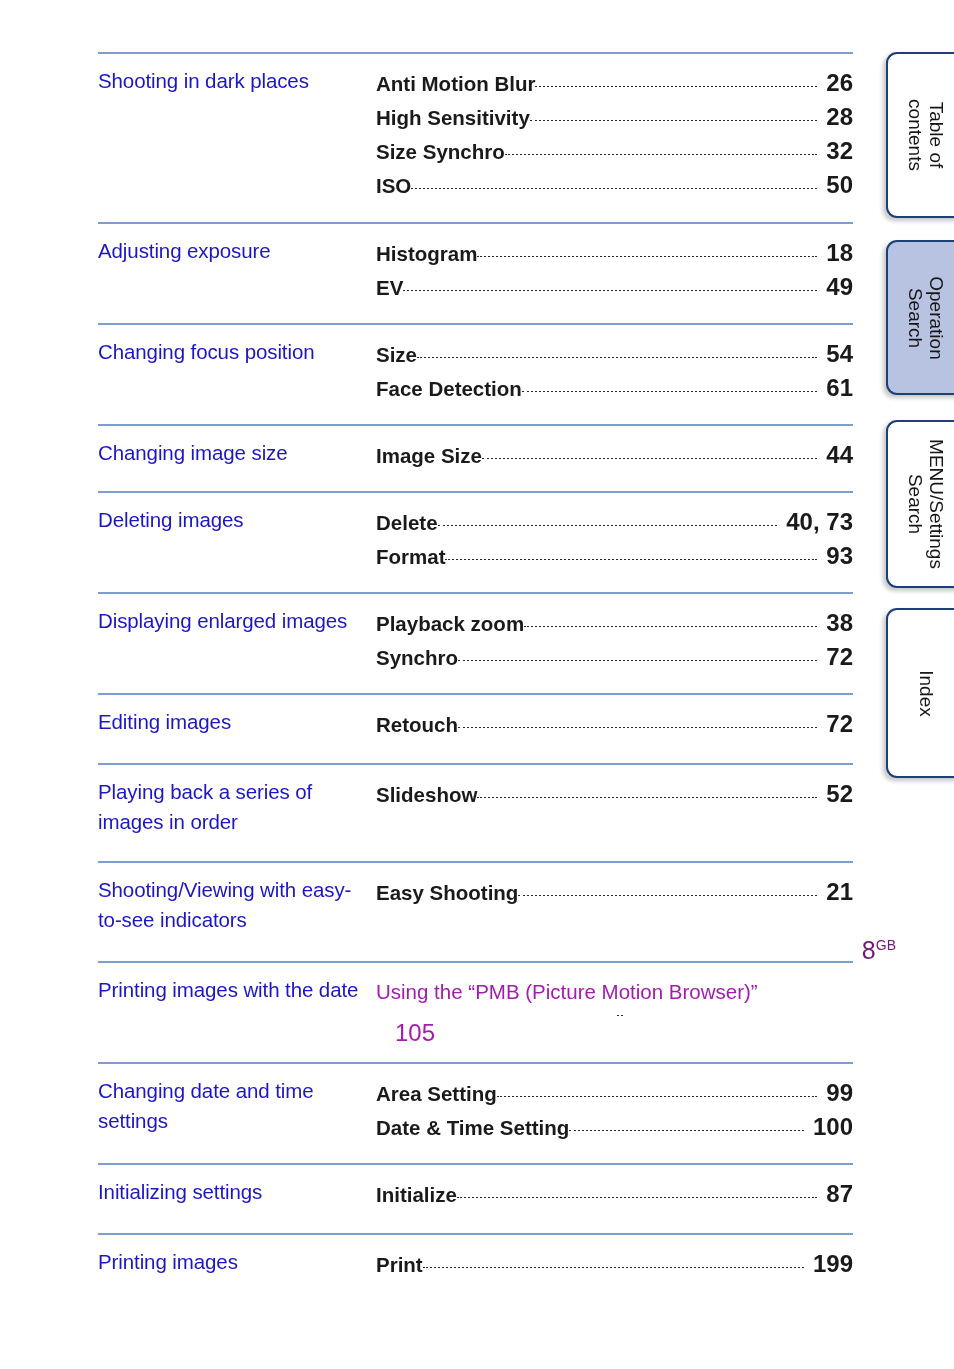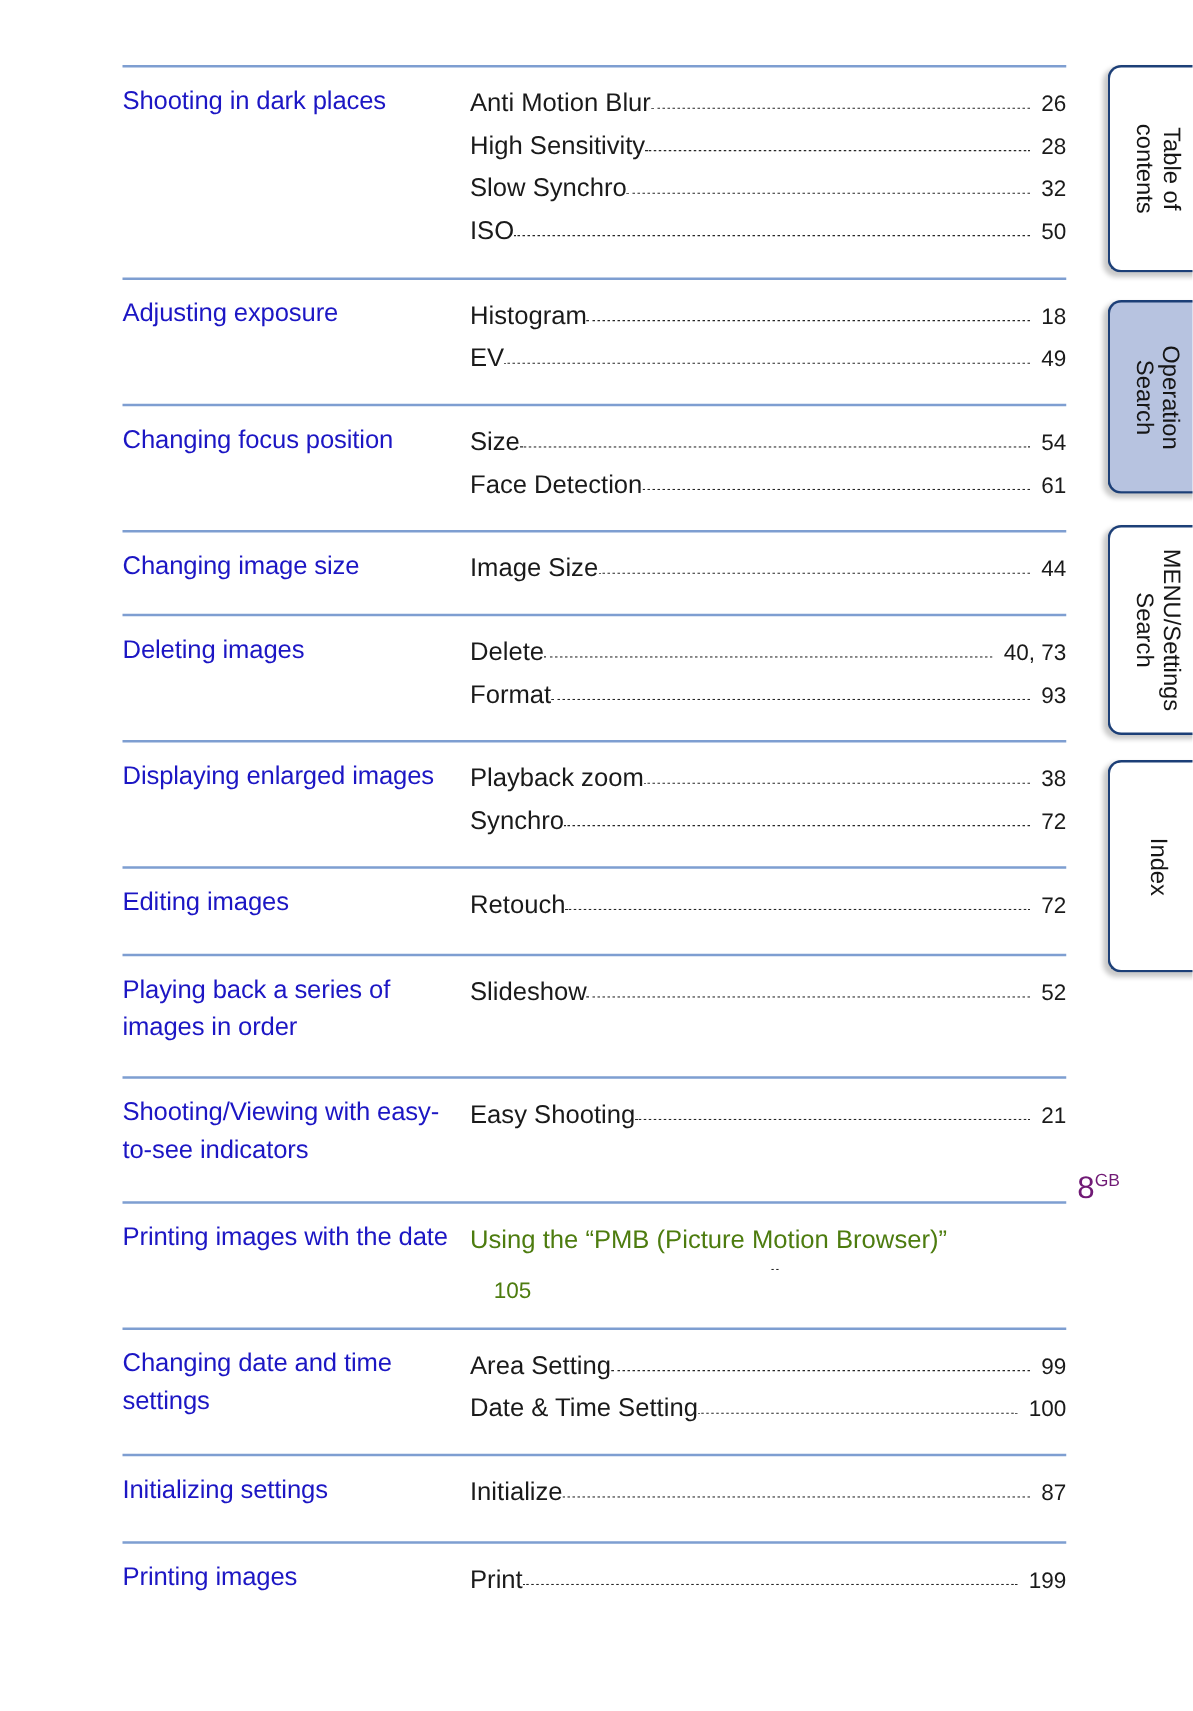--- a/index.html
+++ b/index.html
@@ -59,20 +59,21 @@
   }
 
   .entry {
     display: flex;
     flex-direction: row;
     align-items: baseline;
     color: #1a1a1a;
     font-size: 20.5px;
     line-height: 33px;
     white-space: nowrap;
+    font-weight: bold;
   }
 
   .entry-title {
     flex: 0 0 auto;
   }
 
   .leader {
     flex: 1 1 auto;
     min-width: 6px;
     position: relative;
@@ -85,28 +86,28 @@
     content: "";
     position: absolute;
     left: 0; right: 0;
     top: 0;
     border-bottom: 2.2px dotted #262626;
   }
 
   .entry-page {
     flex: 0 0 auto;
     padding-left: 9px;
-    font-size: 18px;
+    font-size: 24px;
     text-align: right;
   }
 
   
   .entry-wrap {
     display: block;
-    color: #4d7c0f;
+    color: #a21caf;
     font-size: 20.5px;
     line-height: 33px;
   }
   .entry-wrap .wrap-title {
     display: block;
     white-space: nowrap;
   }
   .entry-wrap .wrap-leader-line {
     display: flex;
     flex-direction: column;
@@ -176,21 +177,21 @@
           <span class="entry-title">Anti Motion Blur</span>
           <span class="leader"></span>
           <span class="entry-page">26</span>
         </div>
         <div class="entry">
           <span class="entry-title">High Sensitivity</span>
           <span class="leader"></span>
           <span class="entry-page">28</span>
         </div>
         <div class="entry">
-          <span class="entry-title">Slow Synchro</span>
+          <span class="entry-title">Size Synchro</span>
           <span class="leader"></span>
           <span class="entry-page">32</span>
         </div>
         <div class="entry">
           <span class="entry-title">ISO</span>
           <span class="leader"></span>
           <span class="entry-page">50</span>
         </div>
       </div>
     </div>

